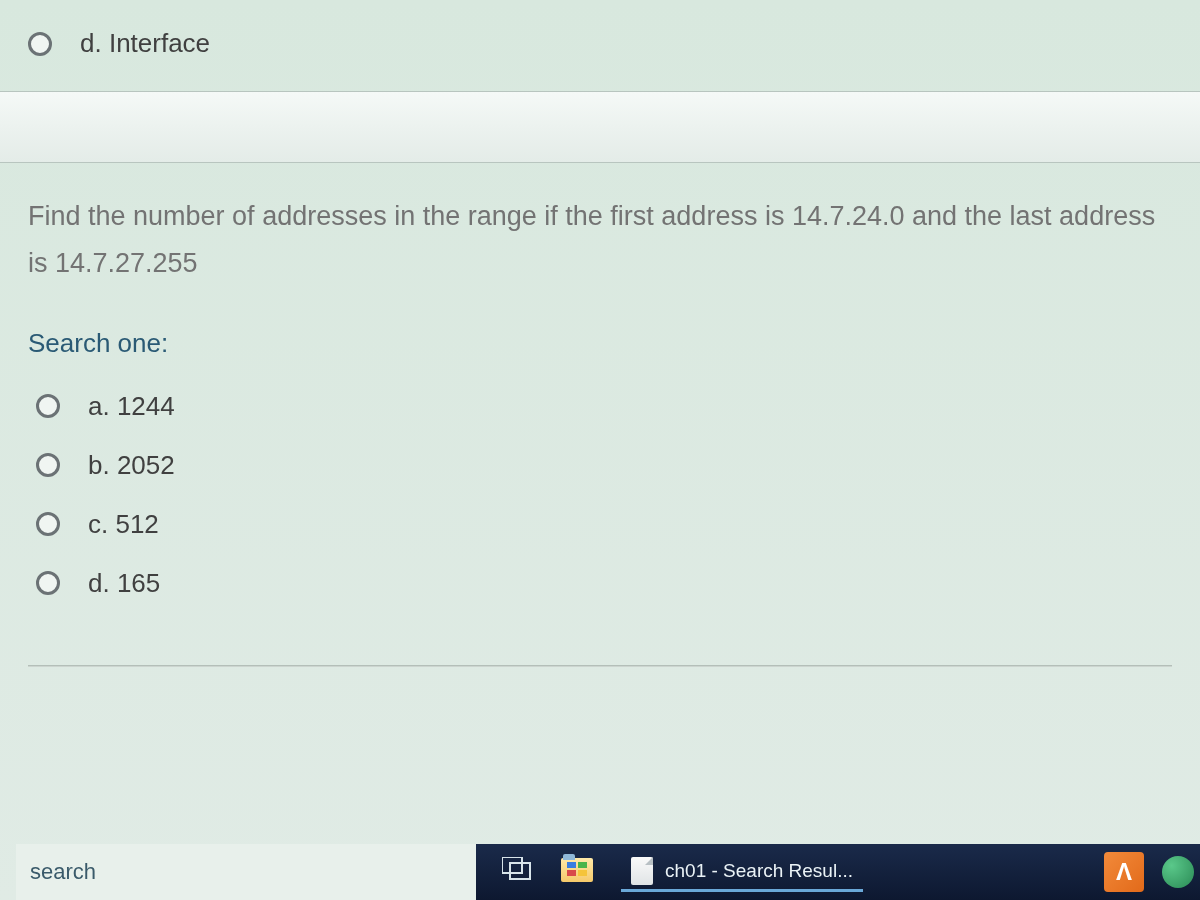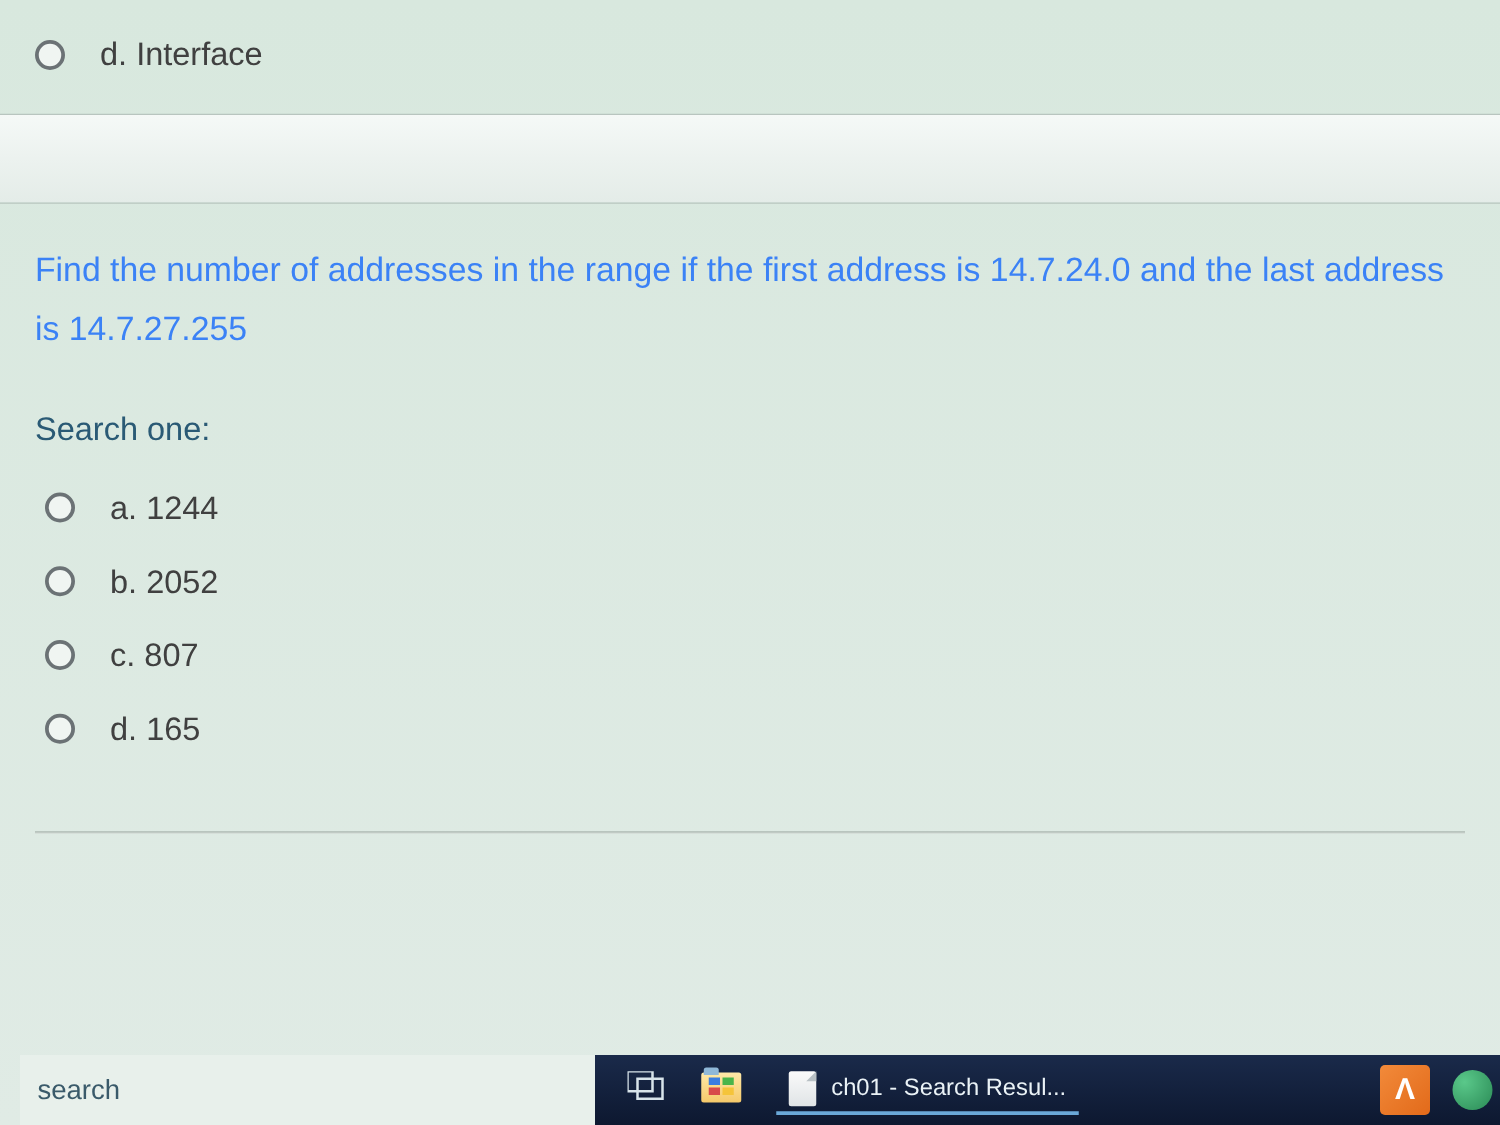--- a/index.html
+++ b/index.html
@@ -42,21 +42,21 @@
       background: linear-gradient(180deg, #f5f9f7 0%, #ecf2ef 50%, #e4ece8 100%);
       border-top: 1px solid #b8c5bf;
       border-bottom: 1px solid #b8c5bf;
     }
     .question-block {
       padding: 30px 28px 18px 28px;
     }
     .question-text {
       font-size: 27px;
       line-height: 1.75;
-      color: #3b82f6;
+      color: #737373;
       font-weight: 400;
       margin-bottom: 40px;
     }
     .select-one {
       font-size: 26px;
       color: #2a5a75;
       margin-bottom: 18px;
     }
     .options-list {
       margin-left: 8px;
@@ -220,21 +220,21 @@
     <div class="option-row">
       <div class="radio-circle"></div>
       <span class="option-label">a. 1244</span>
     </div>
     <div class="option-row">
       <div class="radio-circle"></div>
       <span class="option-label">b. 2052</span>
     </div>
     <div class="option-row">
       <div class="radio-circle"></div>
-      <span class="option-label">c. 807</span>
+      <span class="option-label">c. 512</span>
     </div>
     <div class="option-row">
       <div class="radio-circle"></div>
       <span class="option-label">d. 165</span>
     </div>
   </div>
 
   <div class="bottom-sep"></div>
 </div>
 

